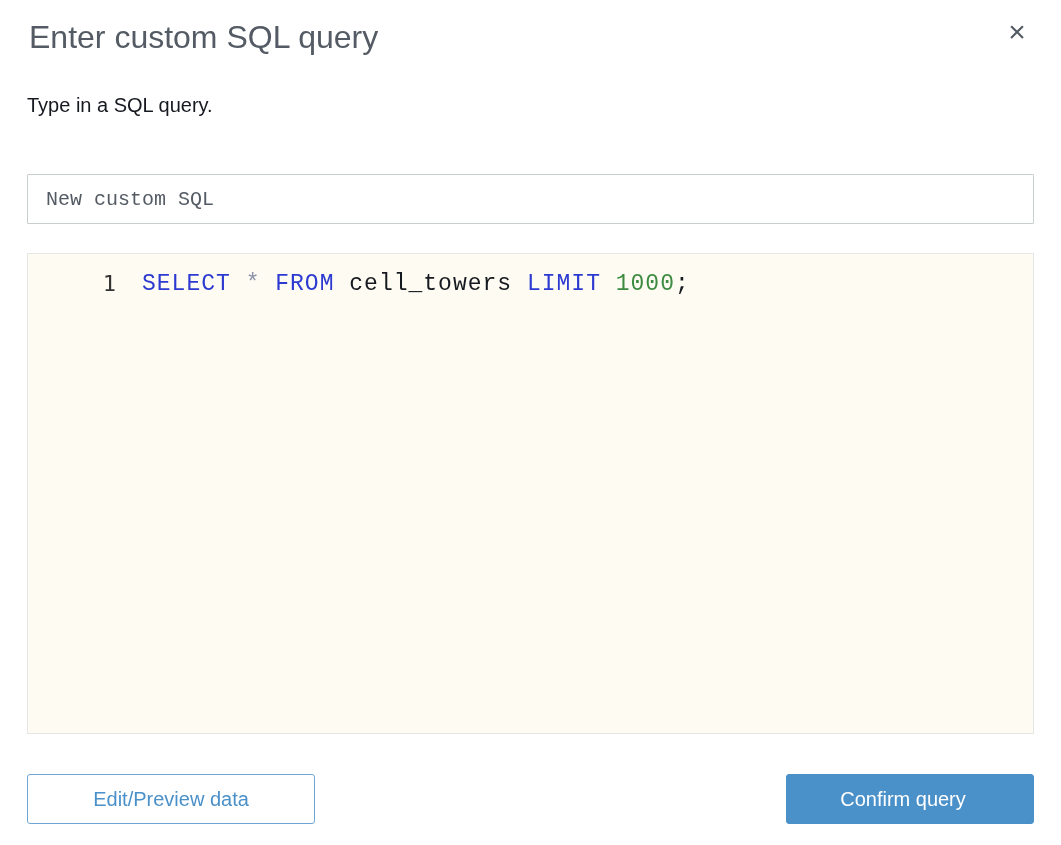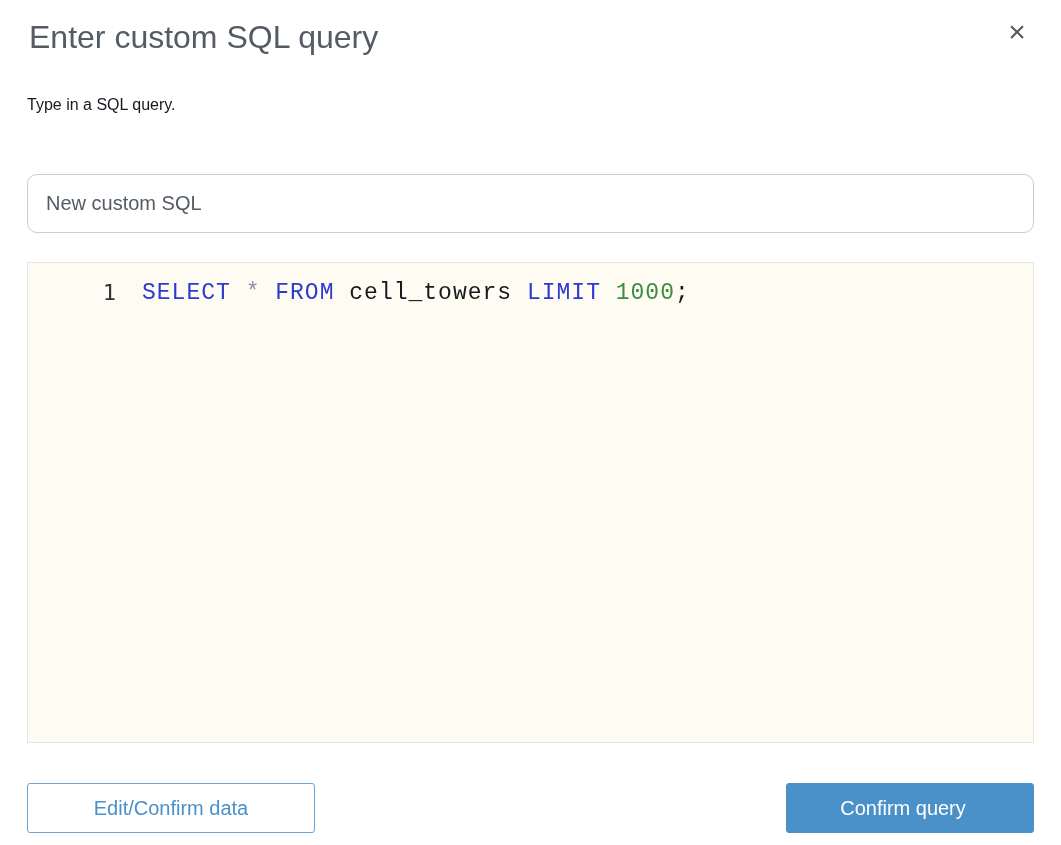--- a/index.html
+++ b/index.html
@@ -47,36 +47,36 @@
     background: none;
     border: none;
     font-size: 30px;
     font-weight: 300;
     line-height: 36px;
     color: var(--title_gray);
     cursor: pointer;
   }
   .dialog-subtitle {
     margin: 36px 0 0 0;
-    font-size: 16px;
+    font-size: 20px;
     line-height: 26px;
     color: var(--text_dark);
   }
   .name-input {
     display: block;
     width: 100%;
-    height: 59px;
+    height: 50px;
     margin-top: 56px;
     padding: 0 18px;
-    font-family: Liberation Sans, sans-serif;
+    font-family: Liberation Mono, monospace;
     font-size: 20px;
     color: var(--title_gray);
     background: #ffffff;
     border: 1px solid var(--input_border);
-    border-radius: 10px;
+    border-radius: 1px;
     outline: none;
   }
   .sql-editor {
     display: flex;
     align-items: flex-start;
     width: 100%;
     height: 481px;
     margin-top: 29px;
     background: var(--editor_bg);
     border: 1px solid var(--editor_border);
@@ -149,17 +149,17 @@
   <p class="dialog-subtitle">Type in a SQL query.</p>
 
   <input class="name-input" type="text" value="New custom SQL" style="">
 
   <div class="sql-editor">
     <div class="gutter">1</div>
     <pre class="code-line"><span class="tok-keyword">SELECT</span><span class="tok-plain"> </span><span class="tok-operator">*</span><span class="tok-plain"> </span><span class="tok-keyword">FROM</span><span class="tok-plain"> </span><span class="tok-identifier">cell_towers</span><span class="tok-plain"> </span><span class="tok-keyword">LIMIT</span><span class="tok-plain"> </span><span class="tok-number">1000</span><span class="tok-punct">;</span></pre>
   </div>
 
   <div class="footer">
-    <button class="btn btn-secondary">Edit/Confirm data</button>
+    <button class="btn btn-secondary">Edit/Preview data</button>
     <button class="btn btn-primary">Confirm query</button>
   </div>
 
 </div>
 
 </body></html>

